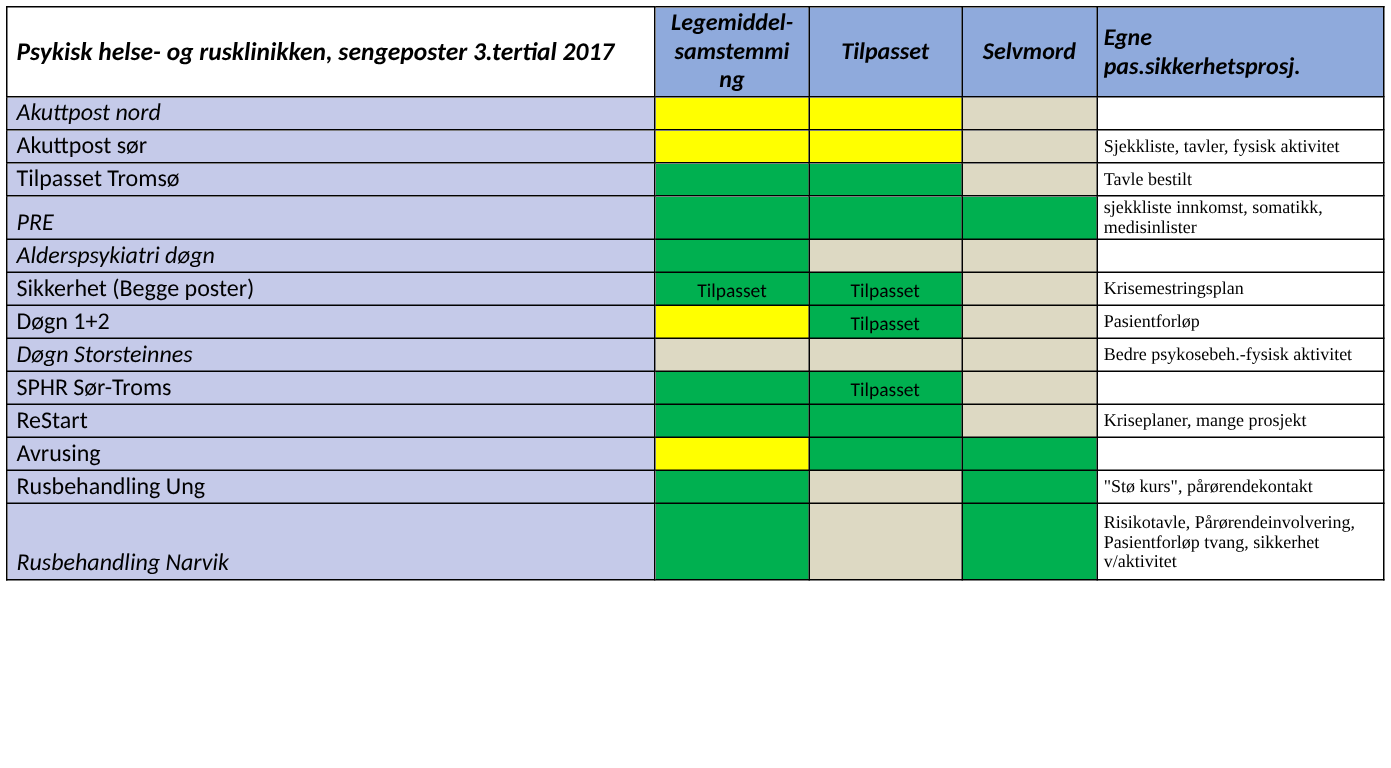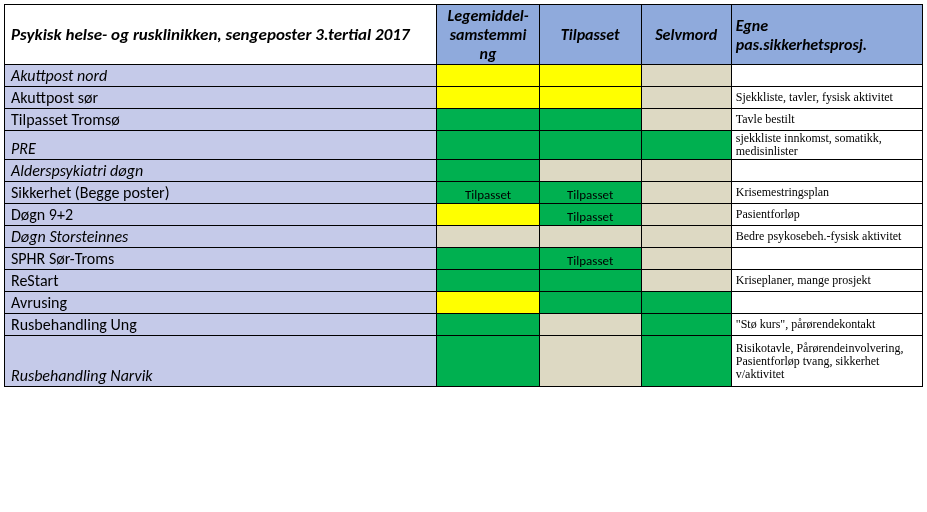--- a/index.html
+++ b/index.html
@@ -137,21 +137,21 @@
         <td class="cell-white small-note"></td>
       </tr>
       <tr>
         <td class="rowlabel">Sikkerhet (Begge poster)</td>
         <td class="cell-green status-text">Tilpasset</td>
         <td class="cell-green status-text">Tilpasset</td>
         <td class="cell-beige status-text"></td>
         <td class="cell-white small-note">Krisemestringsplan</td>
       </tr>
       <tr>
-        <td class="rowlabel">Døgn 9+2</td>
+        <td class="rowlabel">Døgn 1+2</td>
         <td class="cell-yellow status-text"></td>
         <td class="cell-green status-text">Tilpasset</td>
         <td class="cell-beige status-text"></td>
         <td class="cell-white small-note">Pasientforløp</td>
       </tr>
       <tr>
         <td class="rowlabel italic">Døgn Storsteinnes</td>
         <td class="cell-beige status-text"></td>
         <td class="cell-beige status-text"></td>
         <td class="cell-beige status-text"></td>

